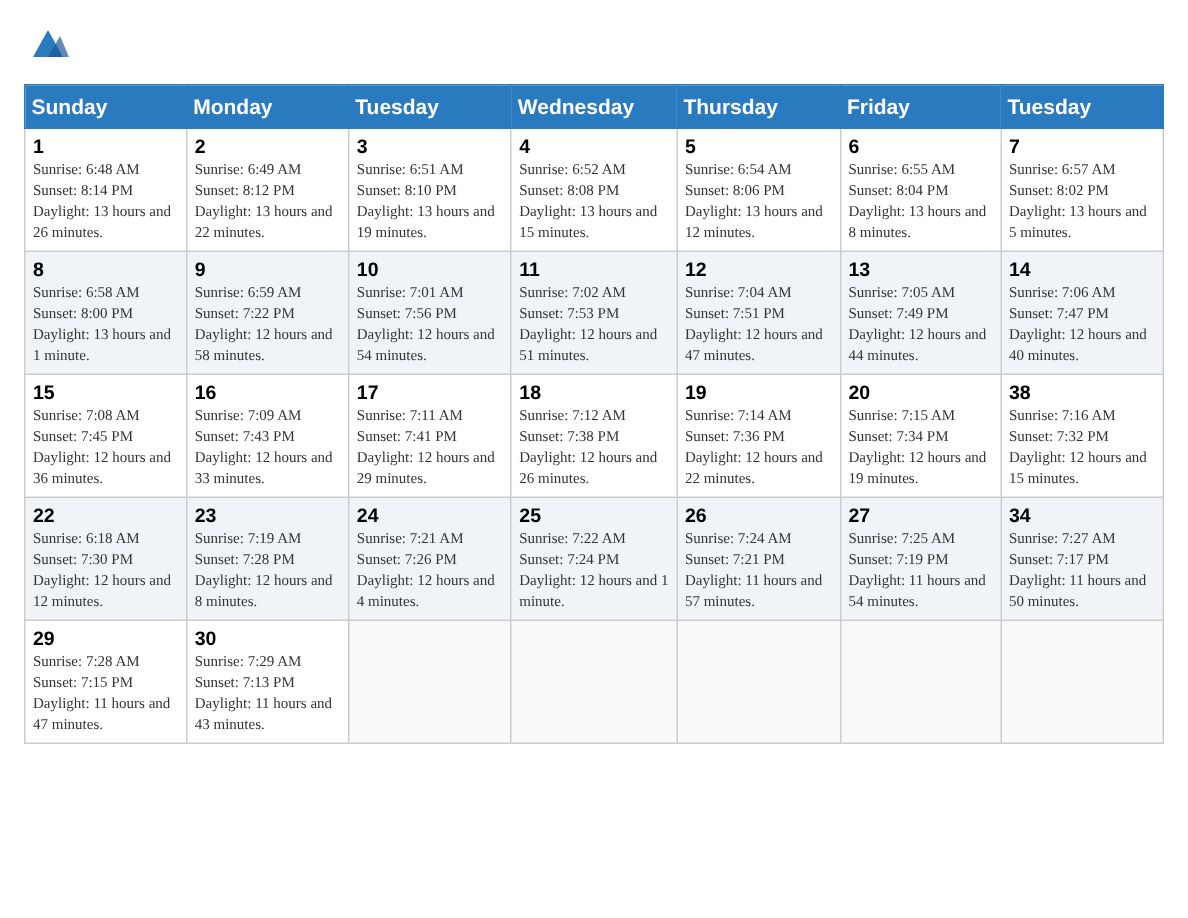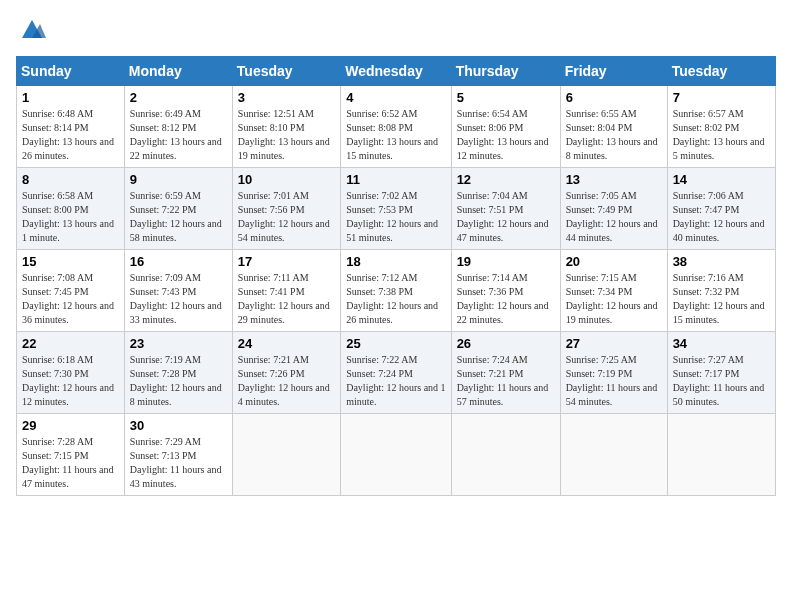--- a/index.html
+++ b/index.html
@@ -133,21 +133,21 @@
         </td>
         <td>
           <span class="day-num">2</span>
           <div class="day-detail">Sunrise: 6:49 AM
 Sunset: 8:12 PM
 Daylight: 13 hours
 and 22 minutes.</div>
         </td>
         <td>
           <span class="day-num">3</span>
-          <div class="day-detail">Sunrise: 12:51 AM
+          <div class="day-detail">Sunrise: 6:51 AM
 Sunset: 8:10 PM
 Daylight: 13 hours
 and 19 minutes.</div>
         </td>
         <td>
           <span class="day-num">4</span>
           <div class="day-detail">Sunrise: 6:52 AM
 Sunset: 8:08 PM
 Daylight: 13 hours
 and 15 minutes.</div>

